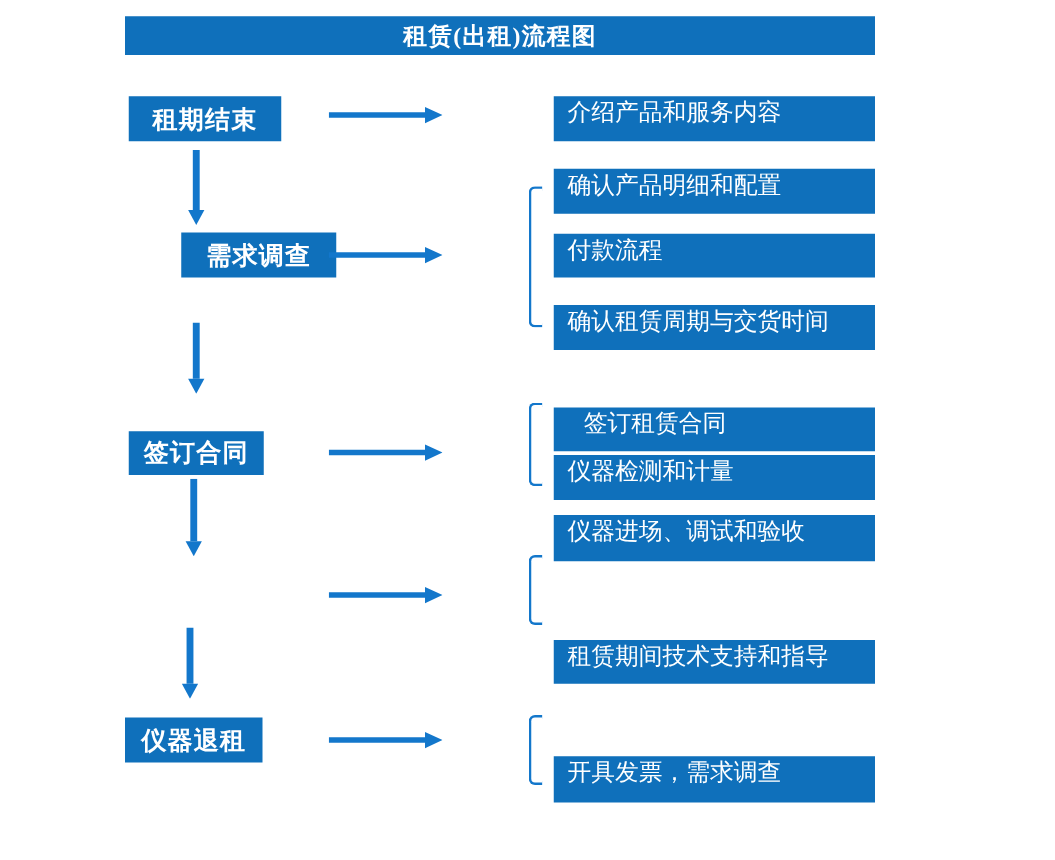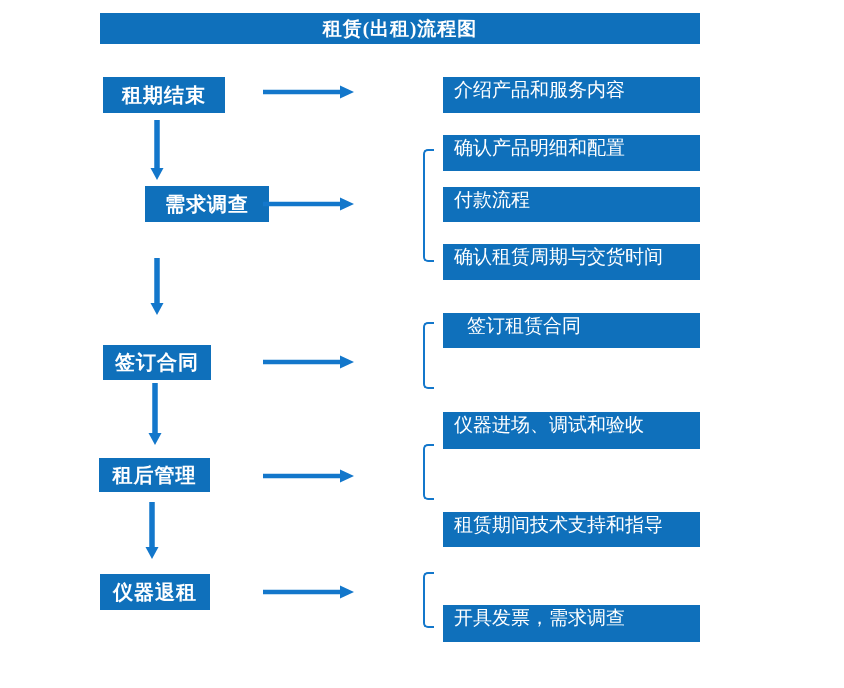--- a/index.html
+++ b/index.html
@@ -73,23 +73,20 @@
 
   <div class="step" style="left:103px;top:77px;width:122px;height:36px;">
     <span>租期结束</span>
   </div>
   <div class="step" style="left:103px;top:186px;width:124px;height:36px;margin-left:42px;">
     <span>需求调查</span>
   </div>
   <div class="step" style="left:103px;top:345px;width:108px;height:35px;">
     <span>签订合同</span>
   </div>
-  <div class="step" style="left:99px;top:458px;width:111px;height:34px;">
-    <span>租后管理</span>
-  </div>
   <div class="step" style="left:100px;top:574px;width:110px;height:36px;">
     <span>仪器退租</span>
   </div>
 
   <div class="arrow" style="left:150px;top:120px;">
     <svg width="14" height="60" viewBox="0 0 14 60">
       <line x1="7" y1="0" x2="7" y2="48" stroke="currentColor" stroke-width="5.5"></line>
       <polygon points="0.5,48 13.5,48 7,60" fill="currentColor"></polygon>
     </svg>
   </div>
@@ -153,22 +150,25 @@
   </div>
   <div class="detail" style="top:135px;height:36px;">
     <span>确认产品明细和配置</span>
   </div>
   <div class="detail" style="top:187px;height:35px;">
     <span>付款流程</span>
   </div>
   <div class="detail" style="top:244px;height:36px;">
     <span>确认租赁周期与交货时间</span>
   </div>
-  <div class="detail" style="top:313px;height:35px;padding-left:24px;">
+  <div class="detail" style="top:326px;height:35px;padding-left:24px;">
     <span>签订租赁合同</span>
+  </div>
+  <div class="detail" style="top:364px;height:36px;">
+    <span>仪器检测和计量</span>
   </div>
   <div class="detail" style="top:412px;height:37px;">
     <span>仪器进场、调试和验收</span>
   </div>
   <div class="detail" style="top:512px;height:35px;">
     <span>租赁期间技术支持和指导</span>
   </div>
   <div class="detail" style="top:605px;height:37px;">
     <span>开具发票，需求调查</span>
   </div>

